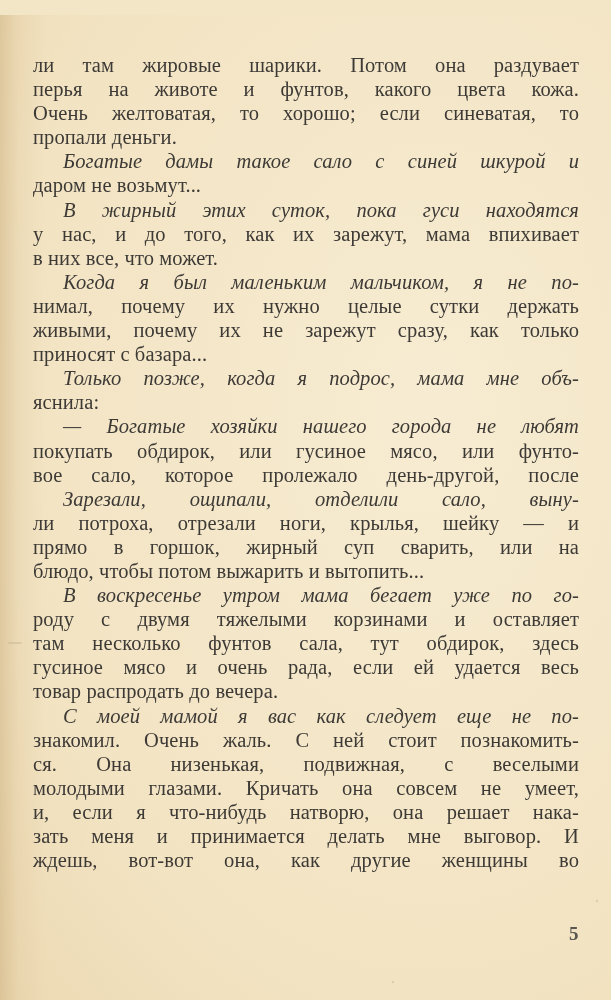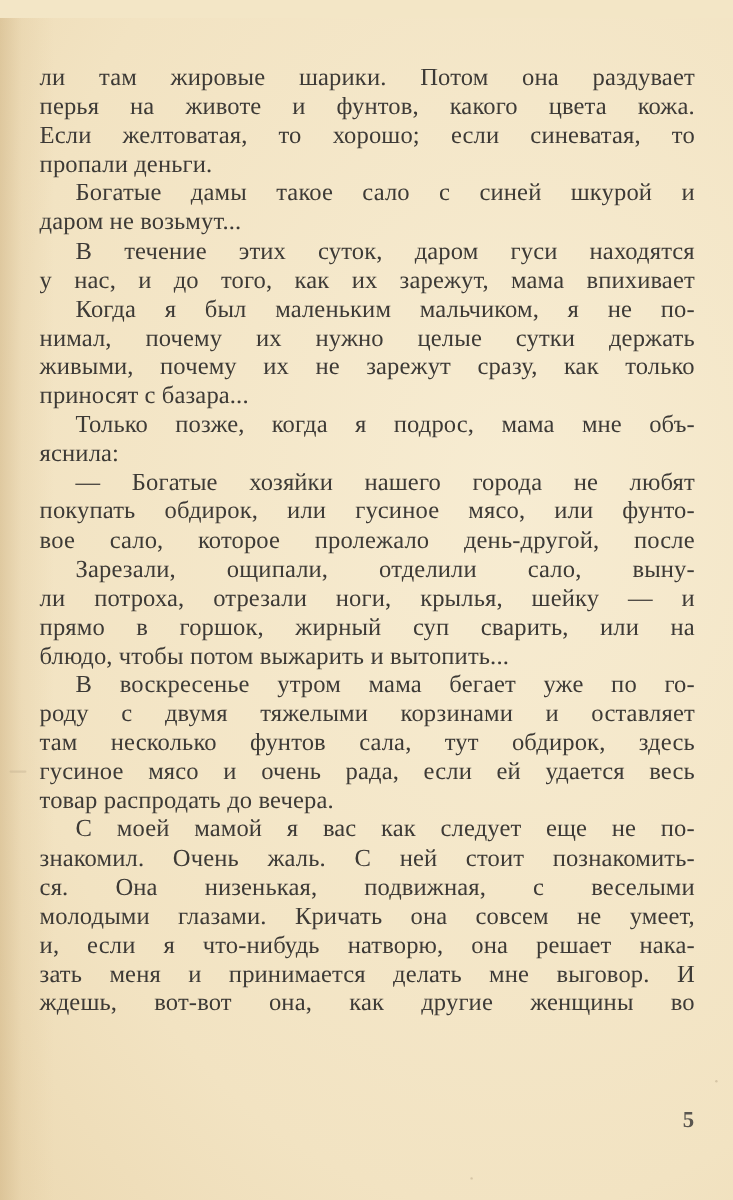--- a/index.html
+++ b/index.html
@@ -37,20 +37,21 @@
       white-space: nowrap;
       text-align: justify;
       text-align-last: justify;
       height: 24.1px;
     }
     .line.last {
       text-align-last: left;
     }
     .line.indent {
       padding-left: 30px;
+      font-style: italic;
     }
     .page-number {
       position: absolute;
       left: 569px;
       top: 908px;
       font-family: "Liberation Serif", "DejaVu Serif", serif;
       font-size: 19px;
       font-weight: bold;
       color: #5a5650;
     }
@@ -65,26 +66,27 @@
 <body>
 
 <div class="page">
   <div class="speck" style="left:8px;top:627px;width:14px;height:1.5px;border-radius:1px;opacity:0.35;"></div>
   <div class="speck" style="left:392px;top:966px;width:2px;height:2px;"></div>
   <div class="speck" style="left:596px;top:885px;width:2px;height:2px;"></div>
 
   <div class="text-block" id="text-block">
       <span class="line">ли там жировые шарики. Потом она раздувает</span>
       <span class="line">перья на животе и фунтов, какого цвета кожа.</span>
-      <span class="line">Если желтоватая, то хорошо; если синеватая, то</span>
+      <span class="line">Очень желтоватая, то хорошо; если синеватая, то</span>
       <span class="line last">пропали деньги.</span>
       <span class="line indent">Богатые дамы такое сало с синей шкурой и</span>
       <span class="line last">даром не возьмут...</span>
-      <span class="line indent">В течение этих суток, даром гуси находятся</span>
+      <span class="line indent">В жирный этих суток, пока гуси находятся</span>
       <span class="line">у нас, и до того, как их зарежут, мама впихивает</span>
+      <span class="line last">в них все, что может.</span>
       <span class="line indent">Когда я был маленьким мальчиком, я не по-</span>
       <span class="line">нимал, почему их нужно целые сутки держать</span>
       <span class="line">живыми, почему их не зарежут сразу, как только</span>
       <span class="line last">приносят с базара...</span>
       <span class="line indent">Только позже, когда я подрос, мама мне объ-</span>
       <span class="line last">яснила:</span>
       <span class="line indent">— Богатые хозяйки нашего города не любят</span>
       <span class="line">покупать обдирок, или гусиное мясо, или фунто-</span>
       <span class="line">вое сало, которое пролежало день-другой, после</span>
       <span class="line indent">Зарезали, ощипали, отделили сало, выну-</span>

